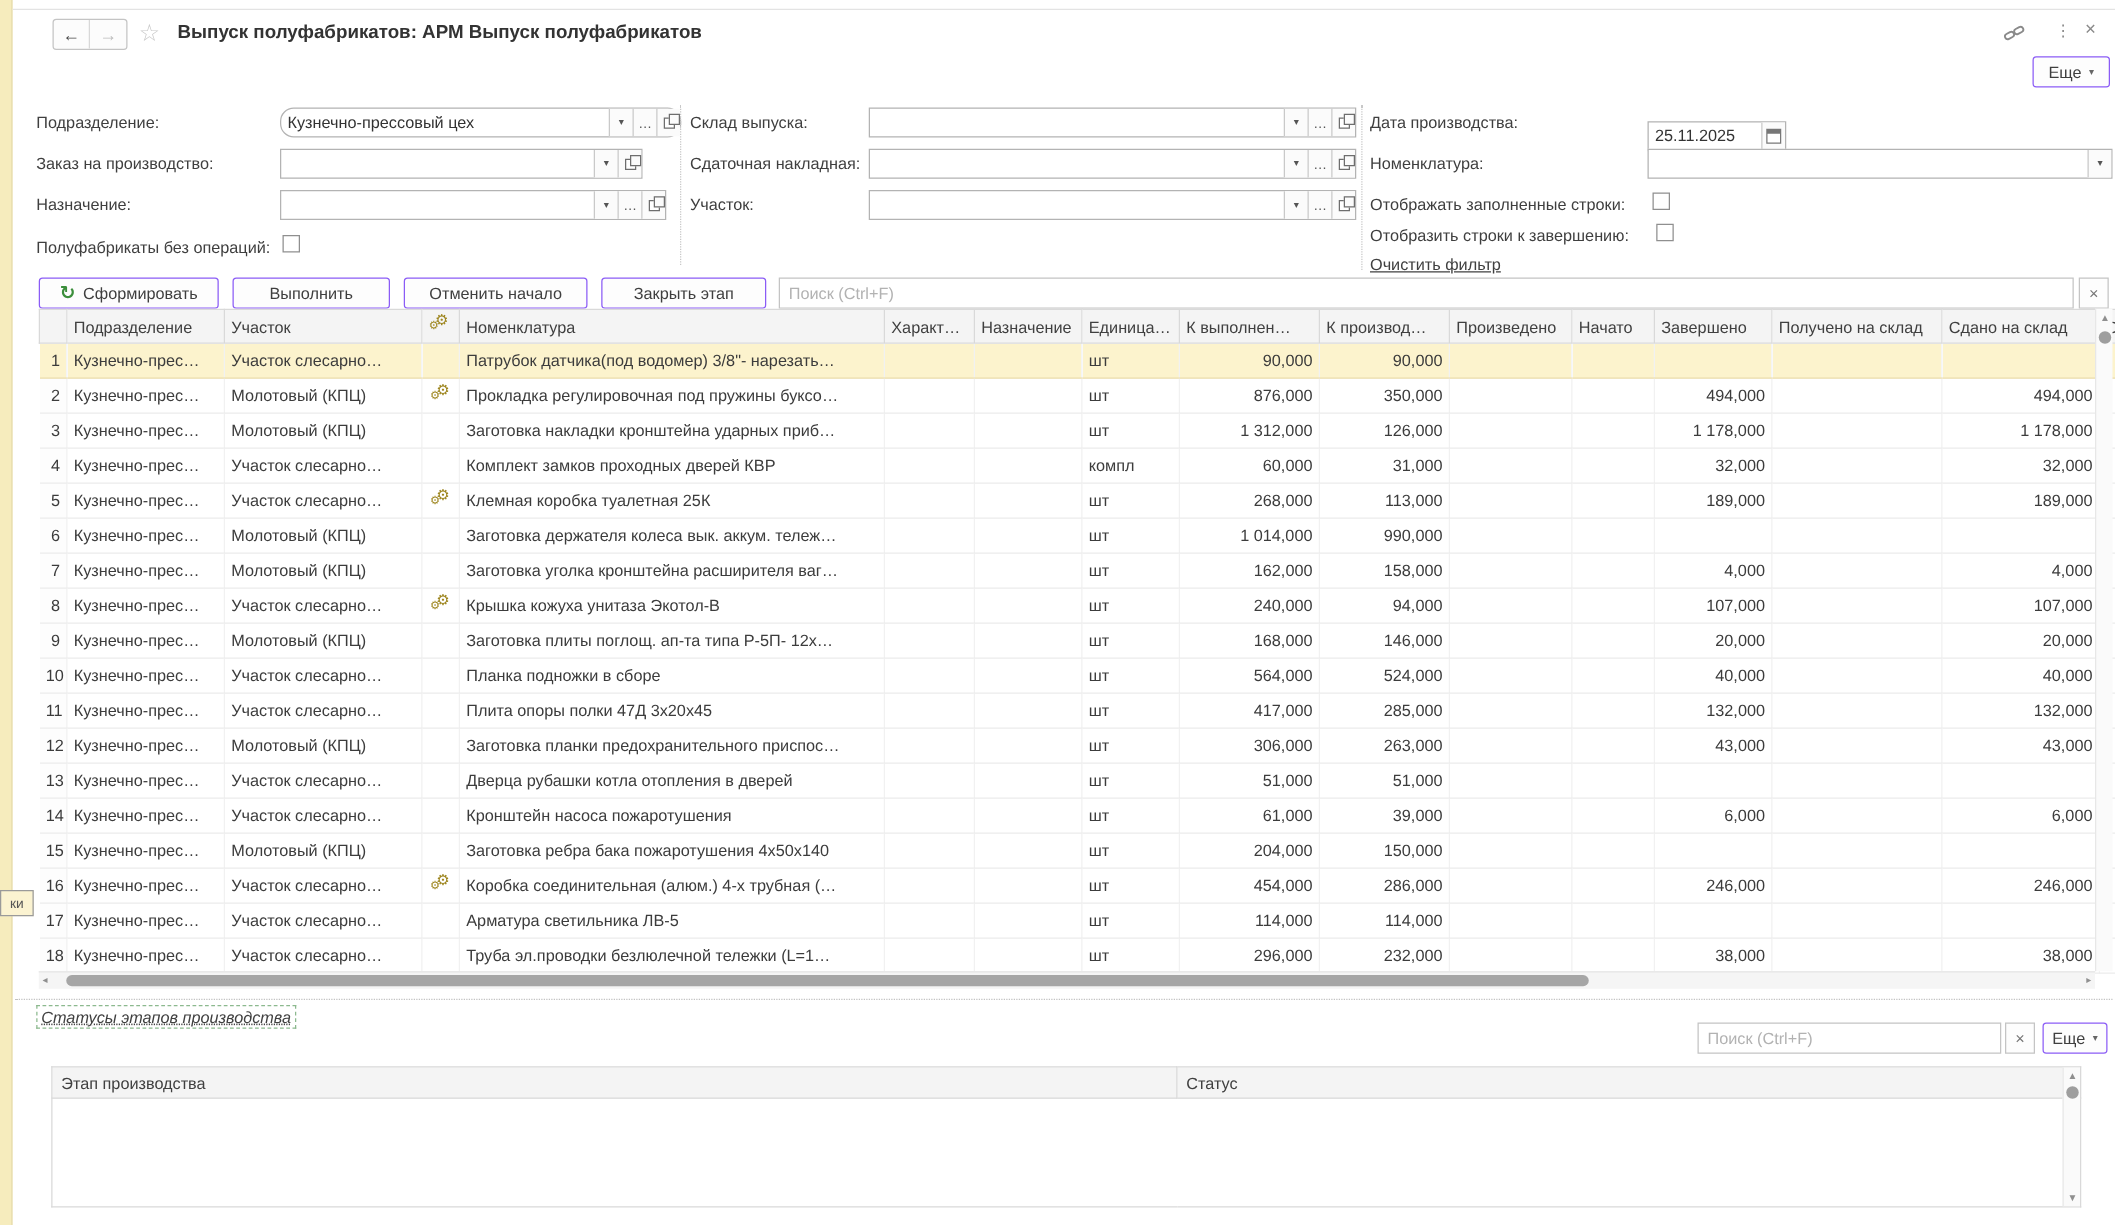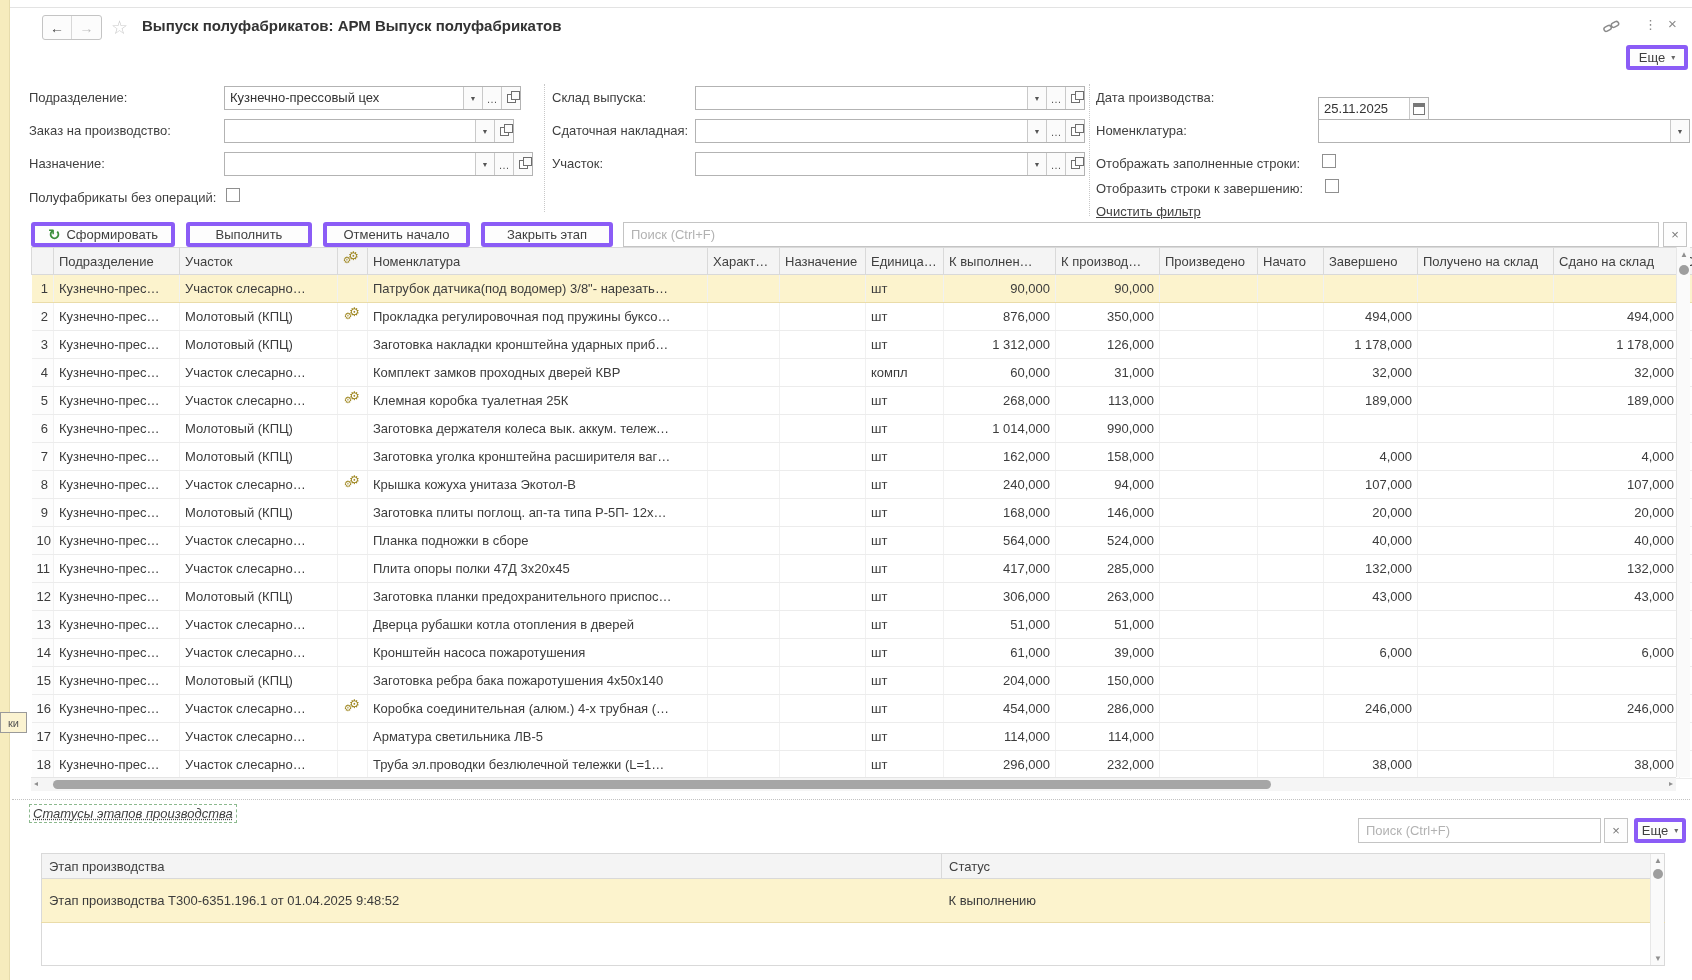--- a/index.html
+++ b/index.html
@@ -22,21 +22,21 @@
   .navbtn.back { color:#4A4A4A; border-right:1px solid #D8D8D8; }
   .navbtn.fwd  { color:#BDBDBD; }
   .star { position:absolute; left:111px; top:16px; font-size:19px; color:#C9C9C9; }
   .title { position:absolute; left:142px; top:17px; font-size:15px; font-weight:bold; color:#333; white-space:nowrap; }
 
   .top-ico { position:absolute; top:19px; color:#8A8A8A; font-size:14px; line-height:14px; }
   .dots { letter-spacing:0; font-size:13px; }
   .closex { font-size:15px; color:#8A8A8A; }
 
   .btn {
-    position:absolute; height:25px; background:#FDFDFD; border:4px solid #8b5cf6; border-radius:3px;
+    position:absolute; height:25px; background:#FDFDFD; border:1px solid #8b5cf6; border-radius:3px;
     color:#3F3F3F; font-size:13px; display:flex; align-items:center; justify-content:center;
     padding:0 12px; white-space:nowrap;
   }
   .btn .carat { font-size:8px; color:#666; margin-left:6px; }
 
   
   .flabel { position:absolute; white-space:nowrap; color:#3F3F3F; }
   .field { position:absolute; height:24px; display:flex; background:#fff; border:1px solid #B3B3B3; }
   .fval { flex:1; padding:3px 5px; white-space:nowrap; overflow:hidden; font-size:13px; color:#333; }
   .fseg { width:19px; border-left:1px solid #C9C9C9; background:#FBFBFB; display:flex; align-items:center; justify-content:center; color:#555; }
@@ -121,21 +121,21 @@
 </div>
 <div class="top-ico dots" style="left:1644px; top:18px;">⋮</div>
 <div class="top-ico closex" style="left:1668px; top:17px;">×</div>
 
 <div class="btn" style="left:1626px; top:45px; width:62px;">
   <span>Еще</span>
     <span class="carat">▾</span>
 </div>
 
 <div class="flabel" style="left:29px; top:90px;">Подразделение:</div>
-<div class="field" style="left:224px; top:86px; width:297px;">
+<div class="field" style="left:224px; top:86px; width:321px;border-radius:11px;">
   <div class="fval">Кузнечно-прессовый цех</div>
   <div class="fseg dd">▼</div>
   <div class="fseg dots3">…</div>
   <div class="fseg">
       <span class="opensq"></span>
     </div>
 </div>
 
 <div class="flabel" style="left:29px; top:123px;">Заказ на производство:</div>
 <div class="field" style="left:224px; top:119px; width:290px;">
@@ -624,24 +624,20 @@
       <col style="width:900px">
       <col style="width:723px">
     </colgroup>
   <thead>
     <tr>
       <th>Этап производства</th>
       <th>Статус</th>
     </tr>
   </thead>
   <tbody id="stage-rows">
-      <tr class="selected">
-    <td class="sname">Этап производства Т300-6351.196.1 от 01.04.2025 9:48:52</td>
-    <td class="sstatus">К выполнению</td>
-  </tr>
     </tbody>
   <tbody>
       <tr>
         <td style="border-bottom:none;"></td>
         <td style="border-bottom:none;"></td>
       </tr>
     </tbody>
 </table>
 
 <div class="vscroll" style="left:1650px; top:854px; height:111px;">

